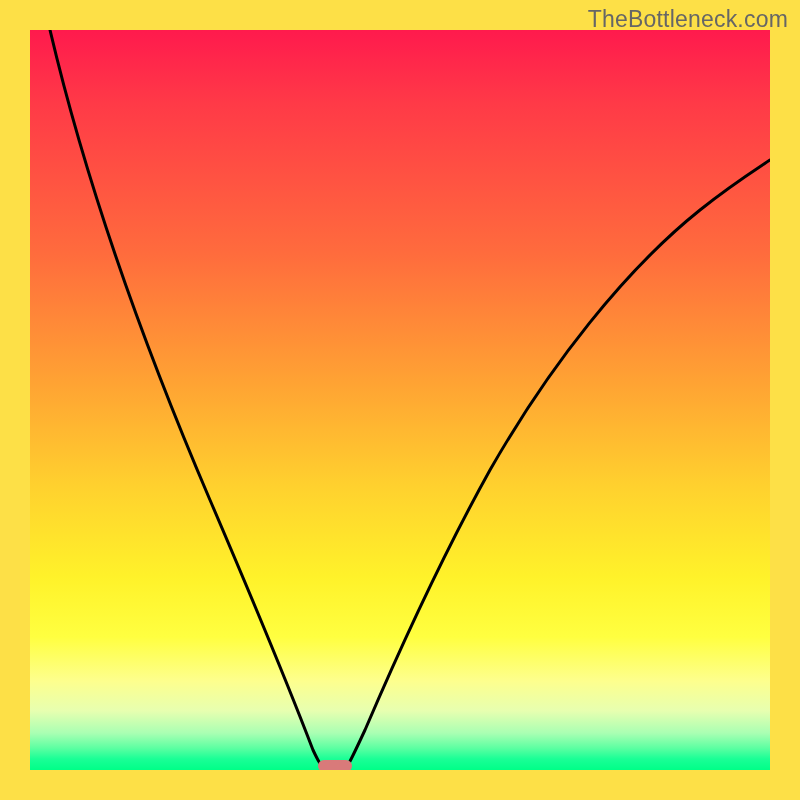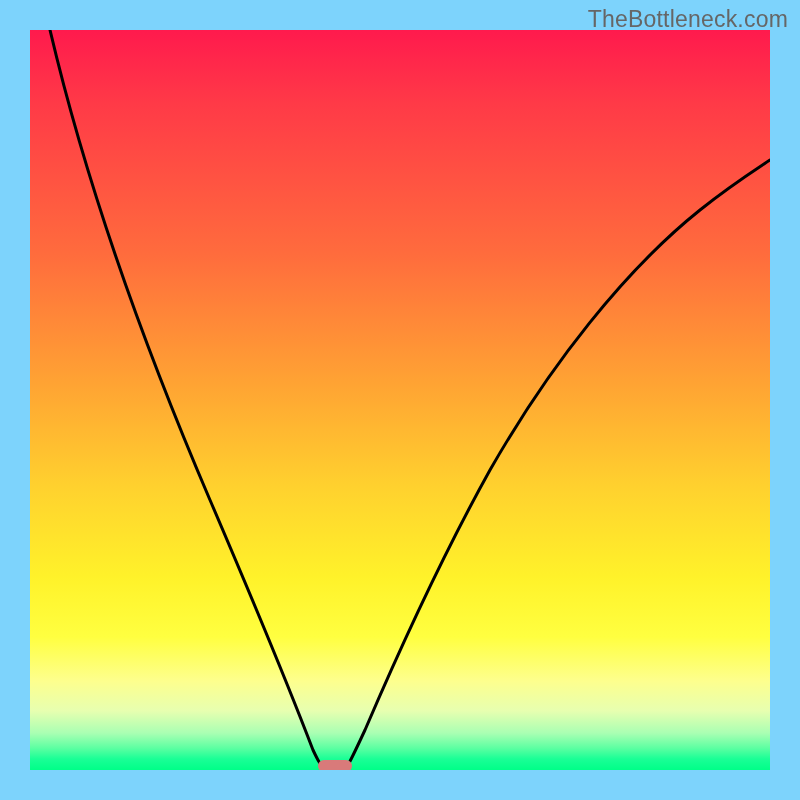--- a/index.html
+++ b/index.html
@@ -10,21 +10,21 @@
     overflow: hidden;
     background: #000;
     font-family: Arial, Helvetica, sans-serif;
   }
   .frame {
     position: absolute;
     top: 0;
     left: 0;
     width: 800px;
     height: 800px;
-    background: #7dd3fc;
+    background: #fde047;
   }
   .plot-area {
     position: absolute;
     
     top: 30px;
     left: 30px;
     width: 740px;
     height: 740px;
     
     background: linear-gradient(

